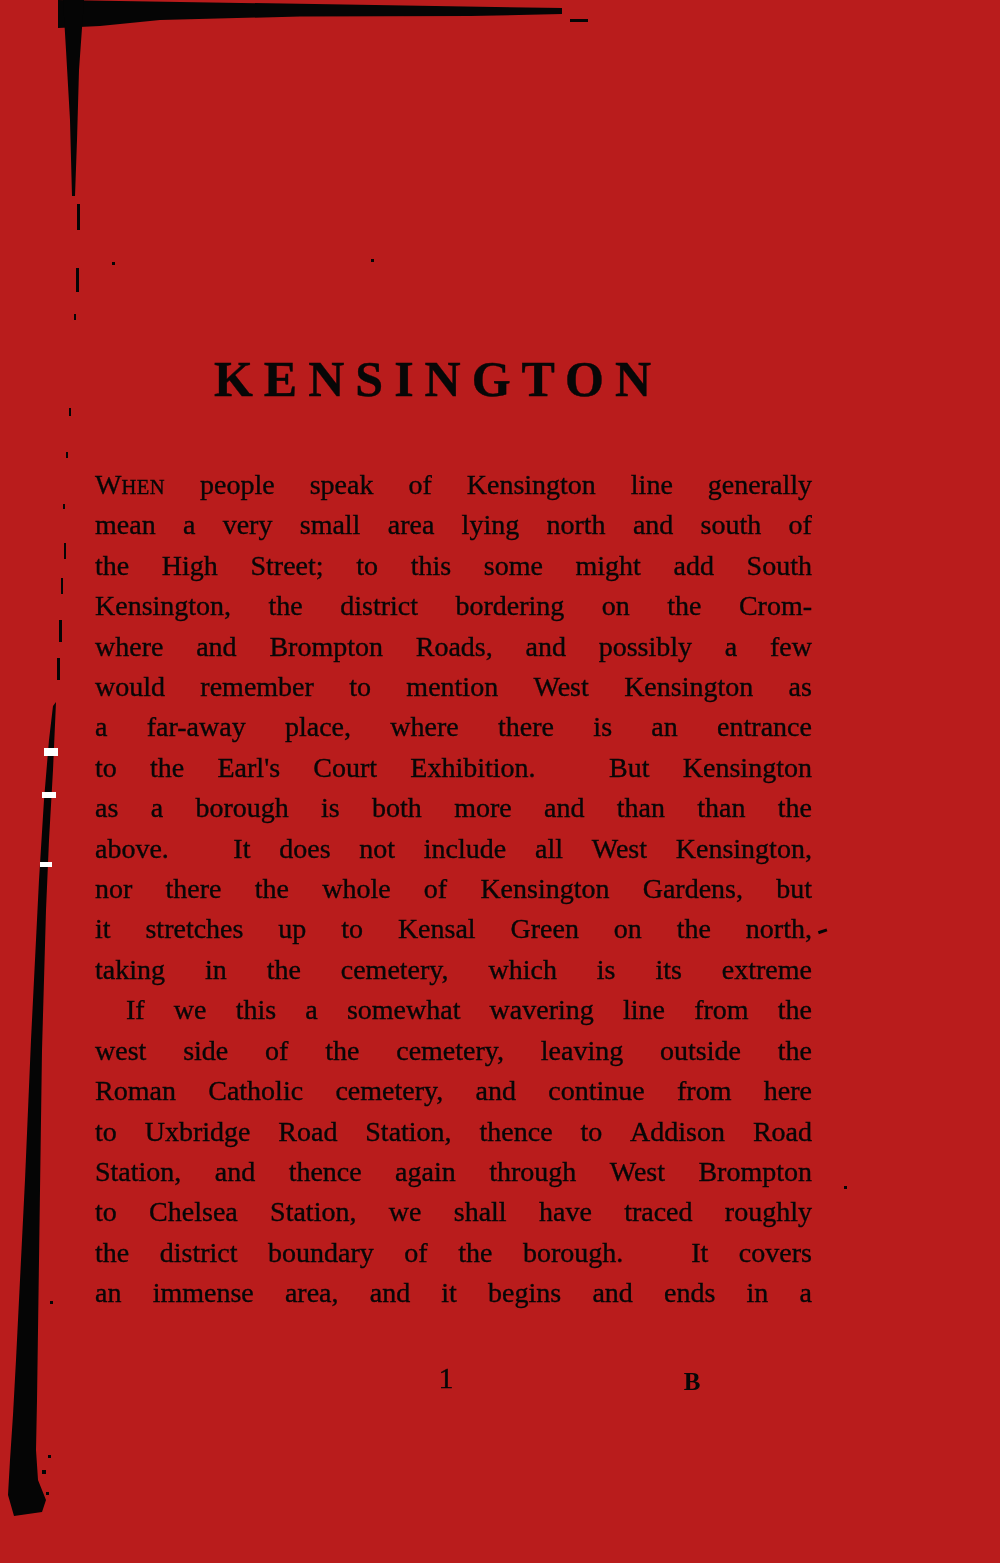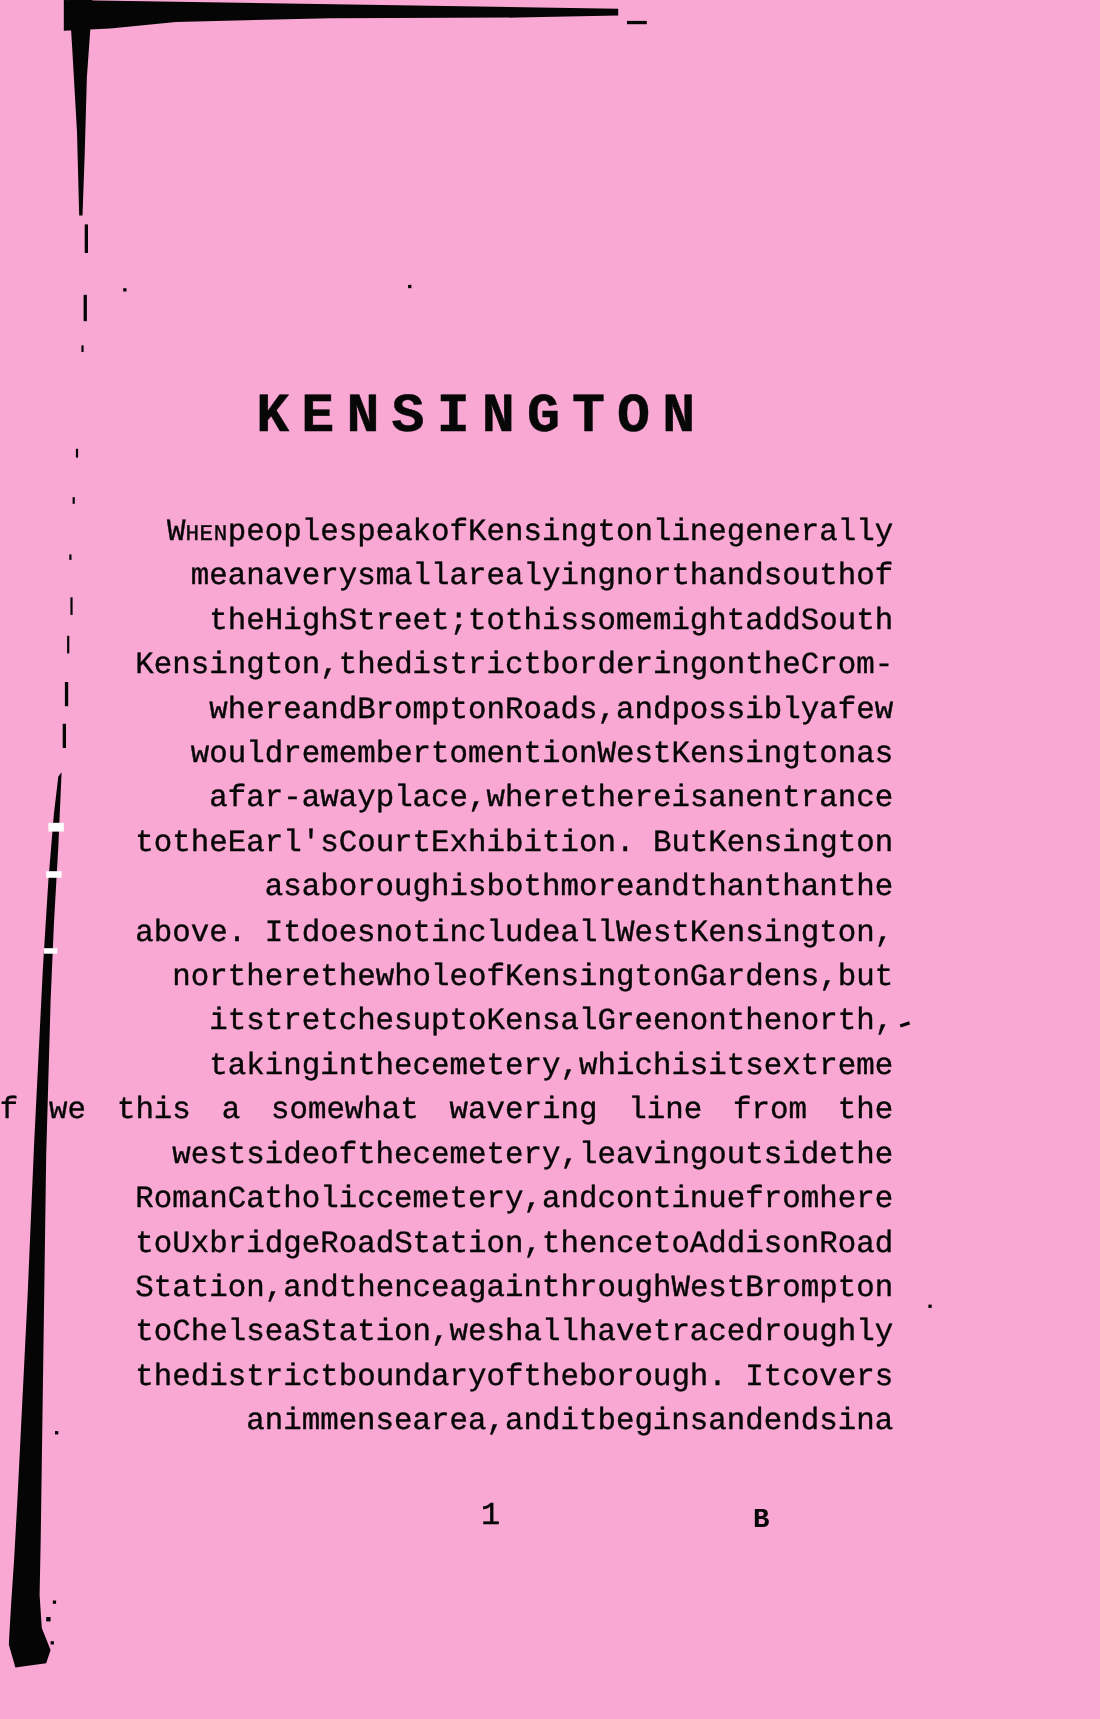--- a/index.html
+++ b/index.html
@@ -4,23 +4,23 @@
 <style>
   html, body {
     margin: 0;
     padding: 0;
     background: #ffffff;
   }
   .page {
     position: relative;
     width: 1000px;
     height: 1563px;
-    background: #f9a8d4;
+    background: #b91c1c;
     overflow: hidden;
-    font-family: Liberation Mono, monospace;
+    font-family: Liberation Serif, serif;
     color: #070707;
   }
   .artifacts {
     position: absolute;
     left: 0;
     top: 0;
     pointer-events: none;
   }
   .title {
     position: absolute;
@@ -39,21 +39,21 @@
     position: absolute;
     left: 95px;
     top: 465px;
     width: 717px;
     font-size: 28px;
     -webkit-text-stroke: 0.35px #070707;
   }
   .line {
     height: 40.42px;
     display: flex;
-    justify-content: flex-end;
+    justify-content: space-between;
     line-height: 40.42px;
     white-space: nowrap;
   }
   .line.no-just {
     display: block;
   }
   .line.indent {
     padding-left: 31px;
     gap: 28px;
   }

